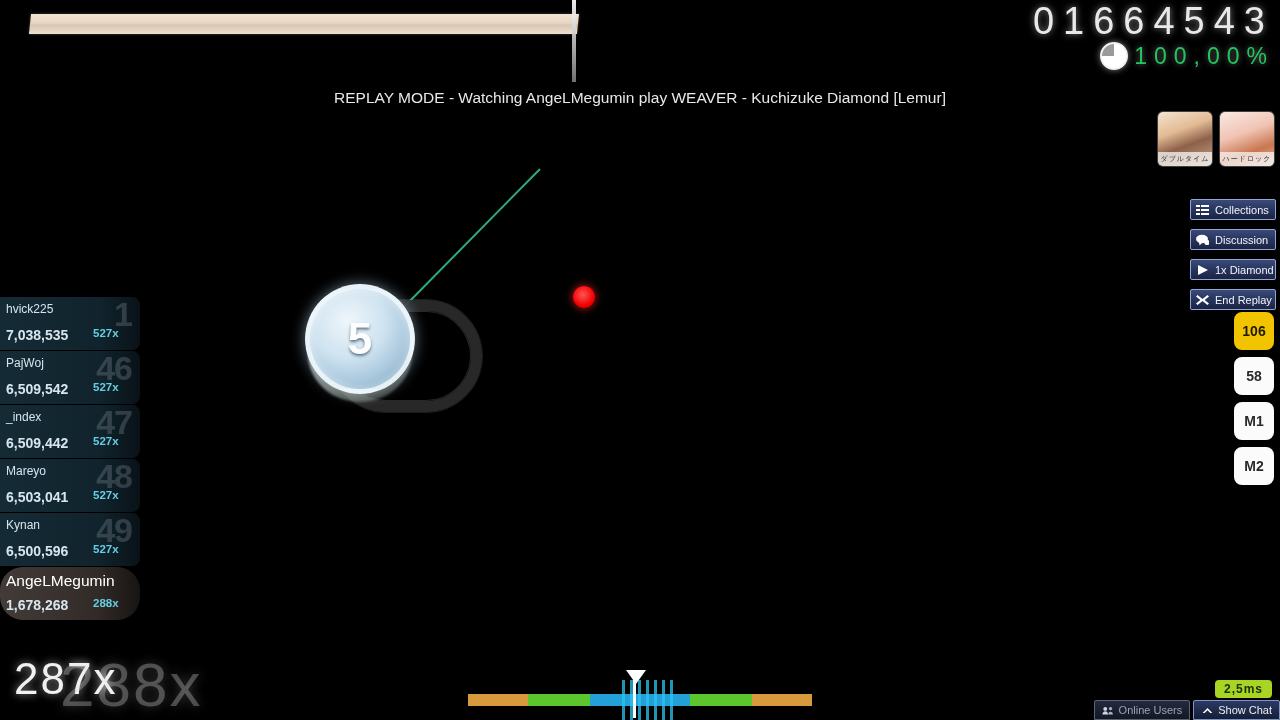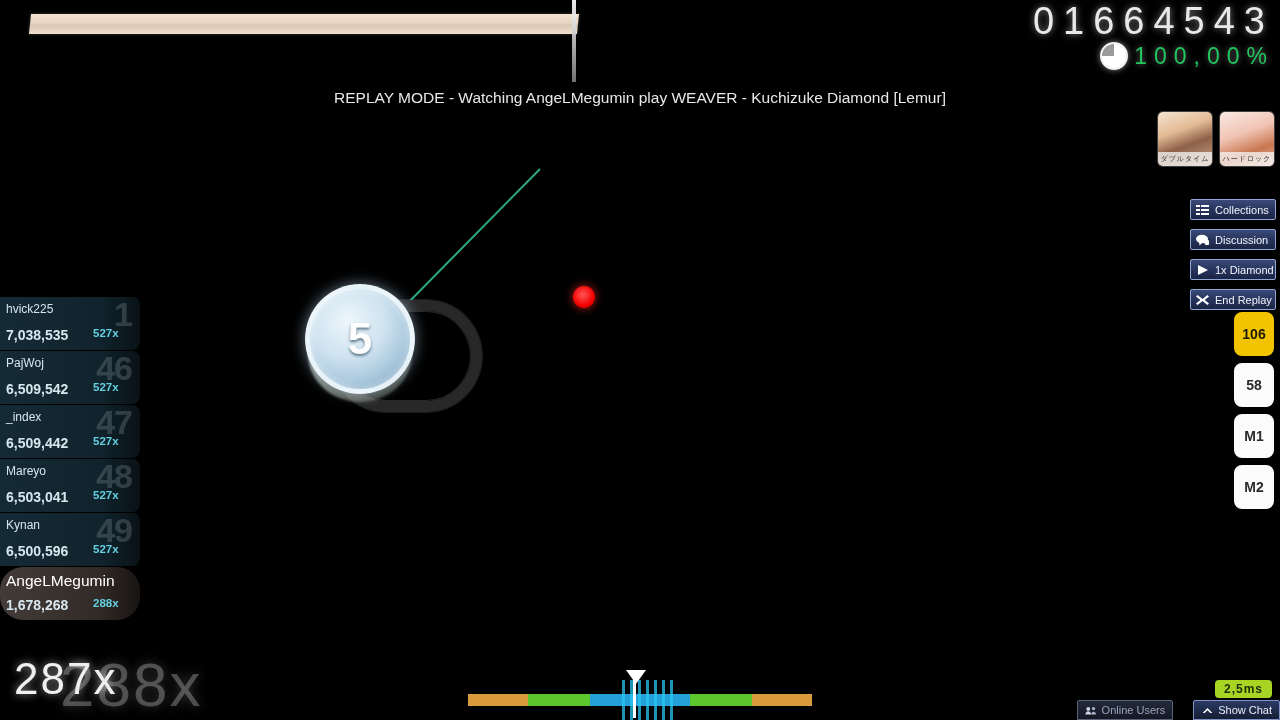--- a/index.html
+++ b/index.html
@@ -76,42 +76,42 @@
     font-size:7px; color:#333; text-align:center; line-height:14px; letter-spacing:1px; }
 
   .side-buttons { position:absolute; right:2px; top:199px; width:88px; }
   .side-btn { display:flex; align-items:center; gap:6px; height:21px; margin-bottom:9px;
     background:linear-gradient(180deg,#3a4a78 0%,#27345c 52%,#1b2443 100%);
     border:1px solid #8fa6d6; border-radius:2px; padding:0 6px 0 5px;
     color:#f2f4fb; font-size:11px; white-space:nowrap; width:86px; }
   .side-btn .ico { width:13px; height:12px; flex:0 0 13px; display:block; }
 
   .keys { position:absolute; right:6px; top:312px; width:40px; }
-  .key { width:40px; height:44px; border-radius:8px; margin-bottom:7px; display:flex;
+  .key { width:40px; height:38px; border-radius:8px; margin-bottom:7px; display:flex;
     align-items:center; justify-content:center; font-size:14px; font-weight:bold;
     background:#fbfbfb; color:#2a2a2a; box-shadow:0 1px 2px rgba(0,0,0,.5); }
   .key.active { background:#f2c400; color:#1e1a00; }
 
   
   .leaderboard { position:absolute; left:0; top:297px; width:140px; }
   .lb-row { position:relative; height:53px; overflow:hidden; margin-bottom:1px;
     background:linear-gradient(90deg, rgba(22,46,58,.92) 0%, rgba(20,42,53,.85) 70%, rgba(16,33,42,.55) 100%);
     border-radius:0 8px 8px 0; }
   .lb-row.current { background:linear-gradient(90deg, rgba(70,62,58,.95) 0%, rgba(58,50,46,.85) 70%, rgba(40,34,30,.6) 100%);border-radius:23px; }
   .lb-rank { position:absolute; right:8px; top:-2px; font-size:34px; color:rgba(220,235,245,.18);
     font-weight:bold; letter-spacing:-1px; }
   .lb-name { position:absolute; left:6px; top:5px; font-size:12px; color:#d6e4ec; }
   .lb-row.current .lb-name { color:#ffffff; font-size:15.5px; }
   .lb-score { position:absolute; left:6px; top:30px; font-size:14px; color:#d7e6ee; font-weight:bold; }
   .lb-combo { position:absolute; left:93px; top:30px; font-size:11.5px; color:#63cfe0; font-weight:bold; }
 
   
   .latency { position:absolute; right:8px; bottom:22px; background:#a8d524; color:#20300a;
     font-size:12px; font-weight:bold; padding:2px 9px; border-radius:4px; letter-spacing:1px; }
-  .bottom-bar { position:absolute; right:0; bottom:0; display:flex; gap:20px; }
+  .bottom-bar { position:absolute; right:0; bottom:0; display:flex; gap:3px; }
   .bb-btn { display:flex; align-items:center; gap:4px; height:20px; padding:0 7px;
     font-size:11px; color:#e9edf7; border:1px solid #7f93c4; border-radius:2px 2px 0 0;
     background:linear-gradient(180deg,#2c3a63 0%,#1e2947 60%,#161e36 100%); white-space:nowrap; }
   .bb-btn.dim { color:#9aa3b5; background:linear-gradient(180deg,#232a3c 0%,#1a1f2e 60%,#141823 100%);
     border-color:#5a6478; }
   .bb-btn .ico { width:13px; height:11px; flex:0 0 13px; }
 </style>
 </head>
 <body>
 

